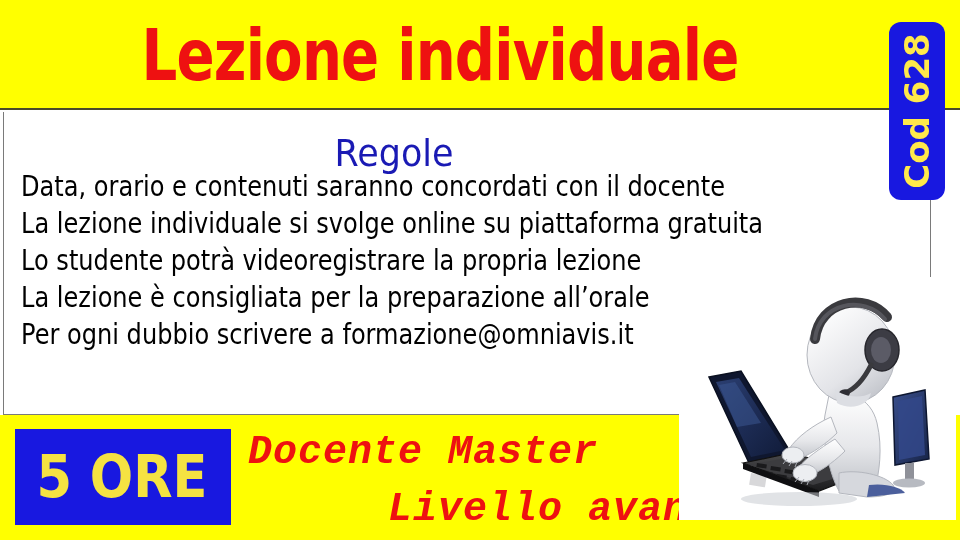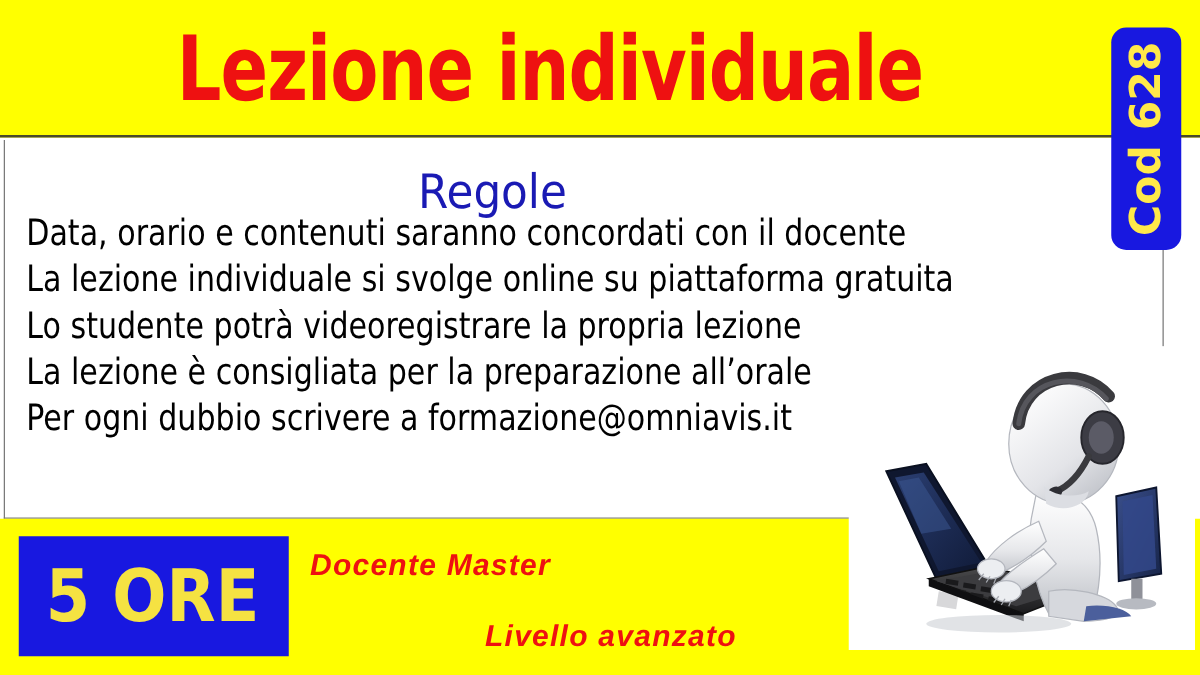--- a/index.html
+++ b/index.html
@@ -153,24 +153,24 @@
     font-size: 58px;
     line-height: 96px;
     text-align: center;
     transform: scaleX(0.88);
     transform-origin: center center;
     white-space: nowrap;
   }
   .script-line {
     position: absolute;
     color: #ee1111;
-    font-family: Liberation Sans, sans-serif;
+    font-family: Liberation Mono, monospace;
     font-weight: bold;
     font-style: italic;
-    font-size: 24px;
+    font-size: 40px;
     line-height: 44px;
     white-space: nowrap;
     letter-spacing: 1px;
   }
   .script-teacher {
     left: 248px;
     top: 16px;
   }
   .script-level {
     left: 388px;

